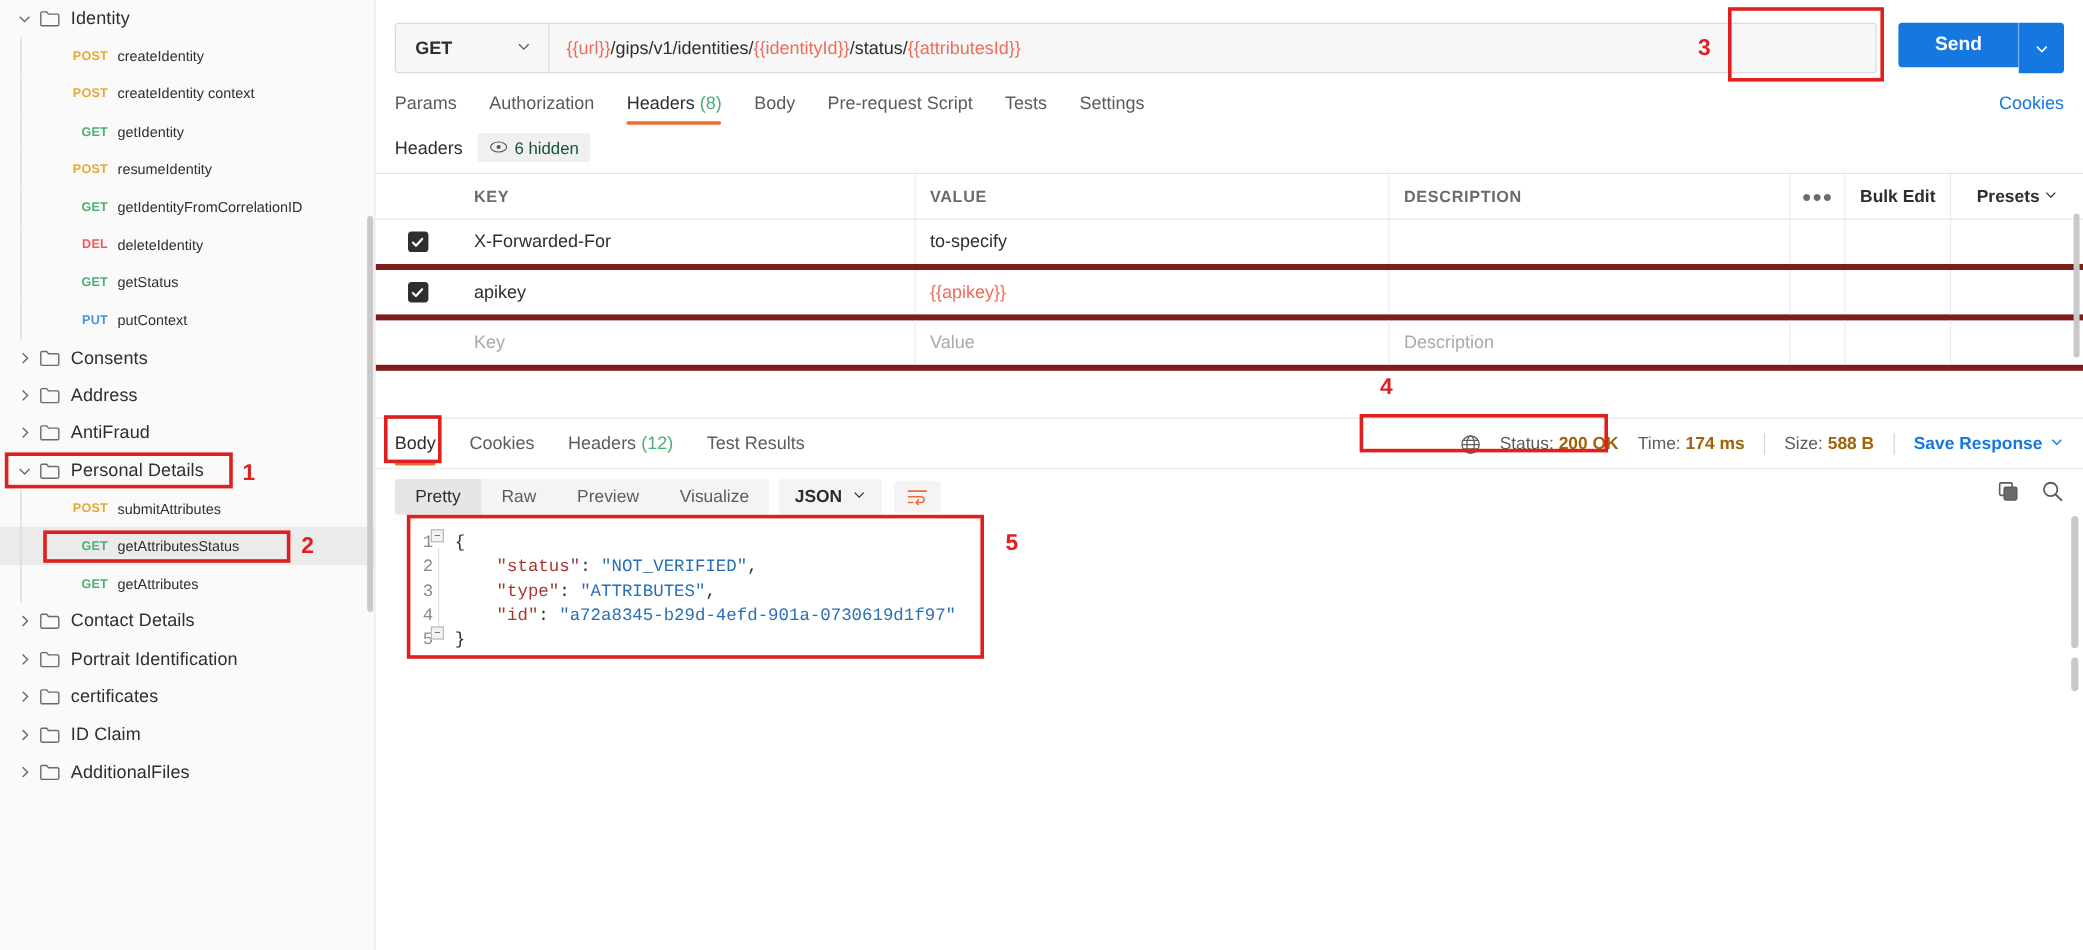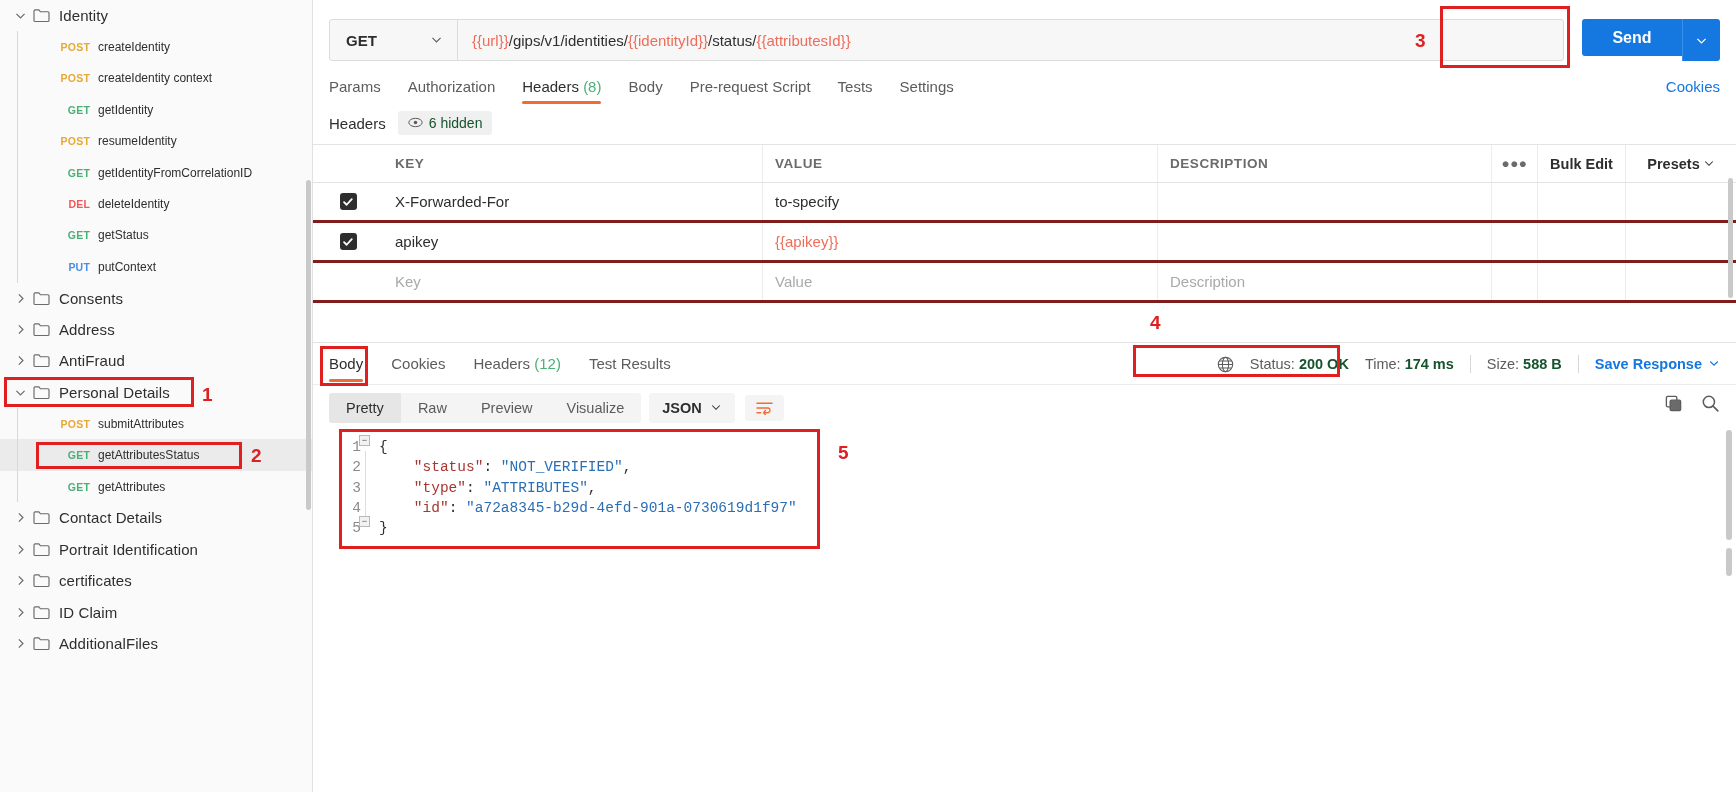--- a/index.html
+++ b/index.html
@@ -156,21 +156,21 @@
   .hdr-sub-title { font-size: 15px; color: #2e2e2e; margin-right: 12px; }
   .hidden-pill {
     display: flex; align-items: center; gap: 6px;
     background: #f0f0f0; border-radius: 3px;
     padding: 4px 10px; font-size: 14px; color: #14532d;
     cursor: pointer;
   }
 
   
   .tbl { width: 100%; border-top: 1px solid #e4e4e4; }
-  .trow { display: flex; align-items: stretch; border-bottom: 3px solid #7f1d1d; }
+  .trow { display: flex; align-items: stretch; border-bottom: 5px solid #7f1d1d; }
   .trow.head { border-bottom: 1px solid #e4e4e4; }
   .cell {
     display: flex; align-items: center;
     font-size: 15px; height: 37px;
     padding: 0 12px;
     border-right: 1px solid #ececec;
     color: #2e2e2e;
     overflow: hidden; white-space: nowrap;
   }
   .c-check { flex: 0 0 70px; justify-content: center; border-right: none; }
@@ -214,21 +214,21 @@
   .rsp-tab.active:after {
     content: ""; position: absolute; left: 0; right: 0; bottom: -1px;
     height: 3px; background: #ef6c37; border-radius: 2px;
   }
   .rsp-tab .cnt { color: #4caf76; }
   .resp-meta {
     position: absolute; right: 16px; top: 0; height: 42px;
     display: flex; align-items: center; gap: 16px;
     font-size: 14.5px; color: #5c5c5c;
   }
-  .meta-ok { color: #14532d; font-weight: 600; }
+  .meta-ok { color: #a16207; font-weight: 600; }
   .meta-lbl { color: #5c5c5c; }
   .save-resp { color: #1577e0; font-weight: 600; display:flex; align-items:center; gap:6px; cursor:pointer;}
   .globe { color: #5c5c5c; display: flex; align-items: center; }
   .meta-divider { width: 1px; height: 18px; background: #d8d8d8; }
 
   
   .pretty-bar {
     display: flex; align-items: center;
     padding: 9px 16px; height: 46px; position: relative; gap: 0;
   }

